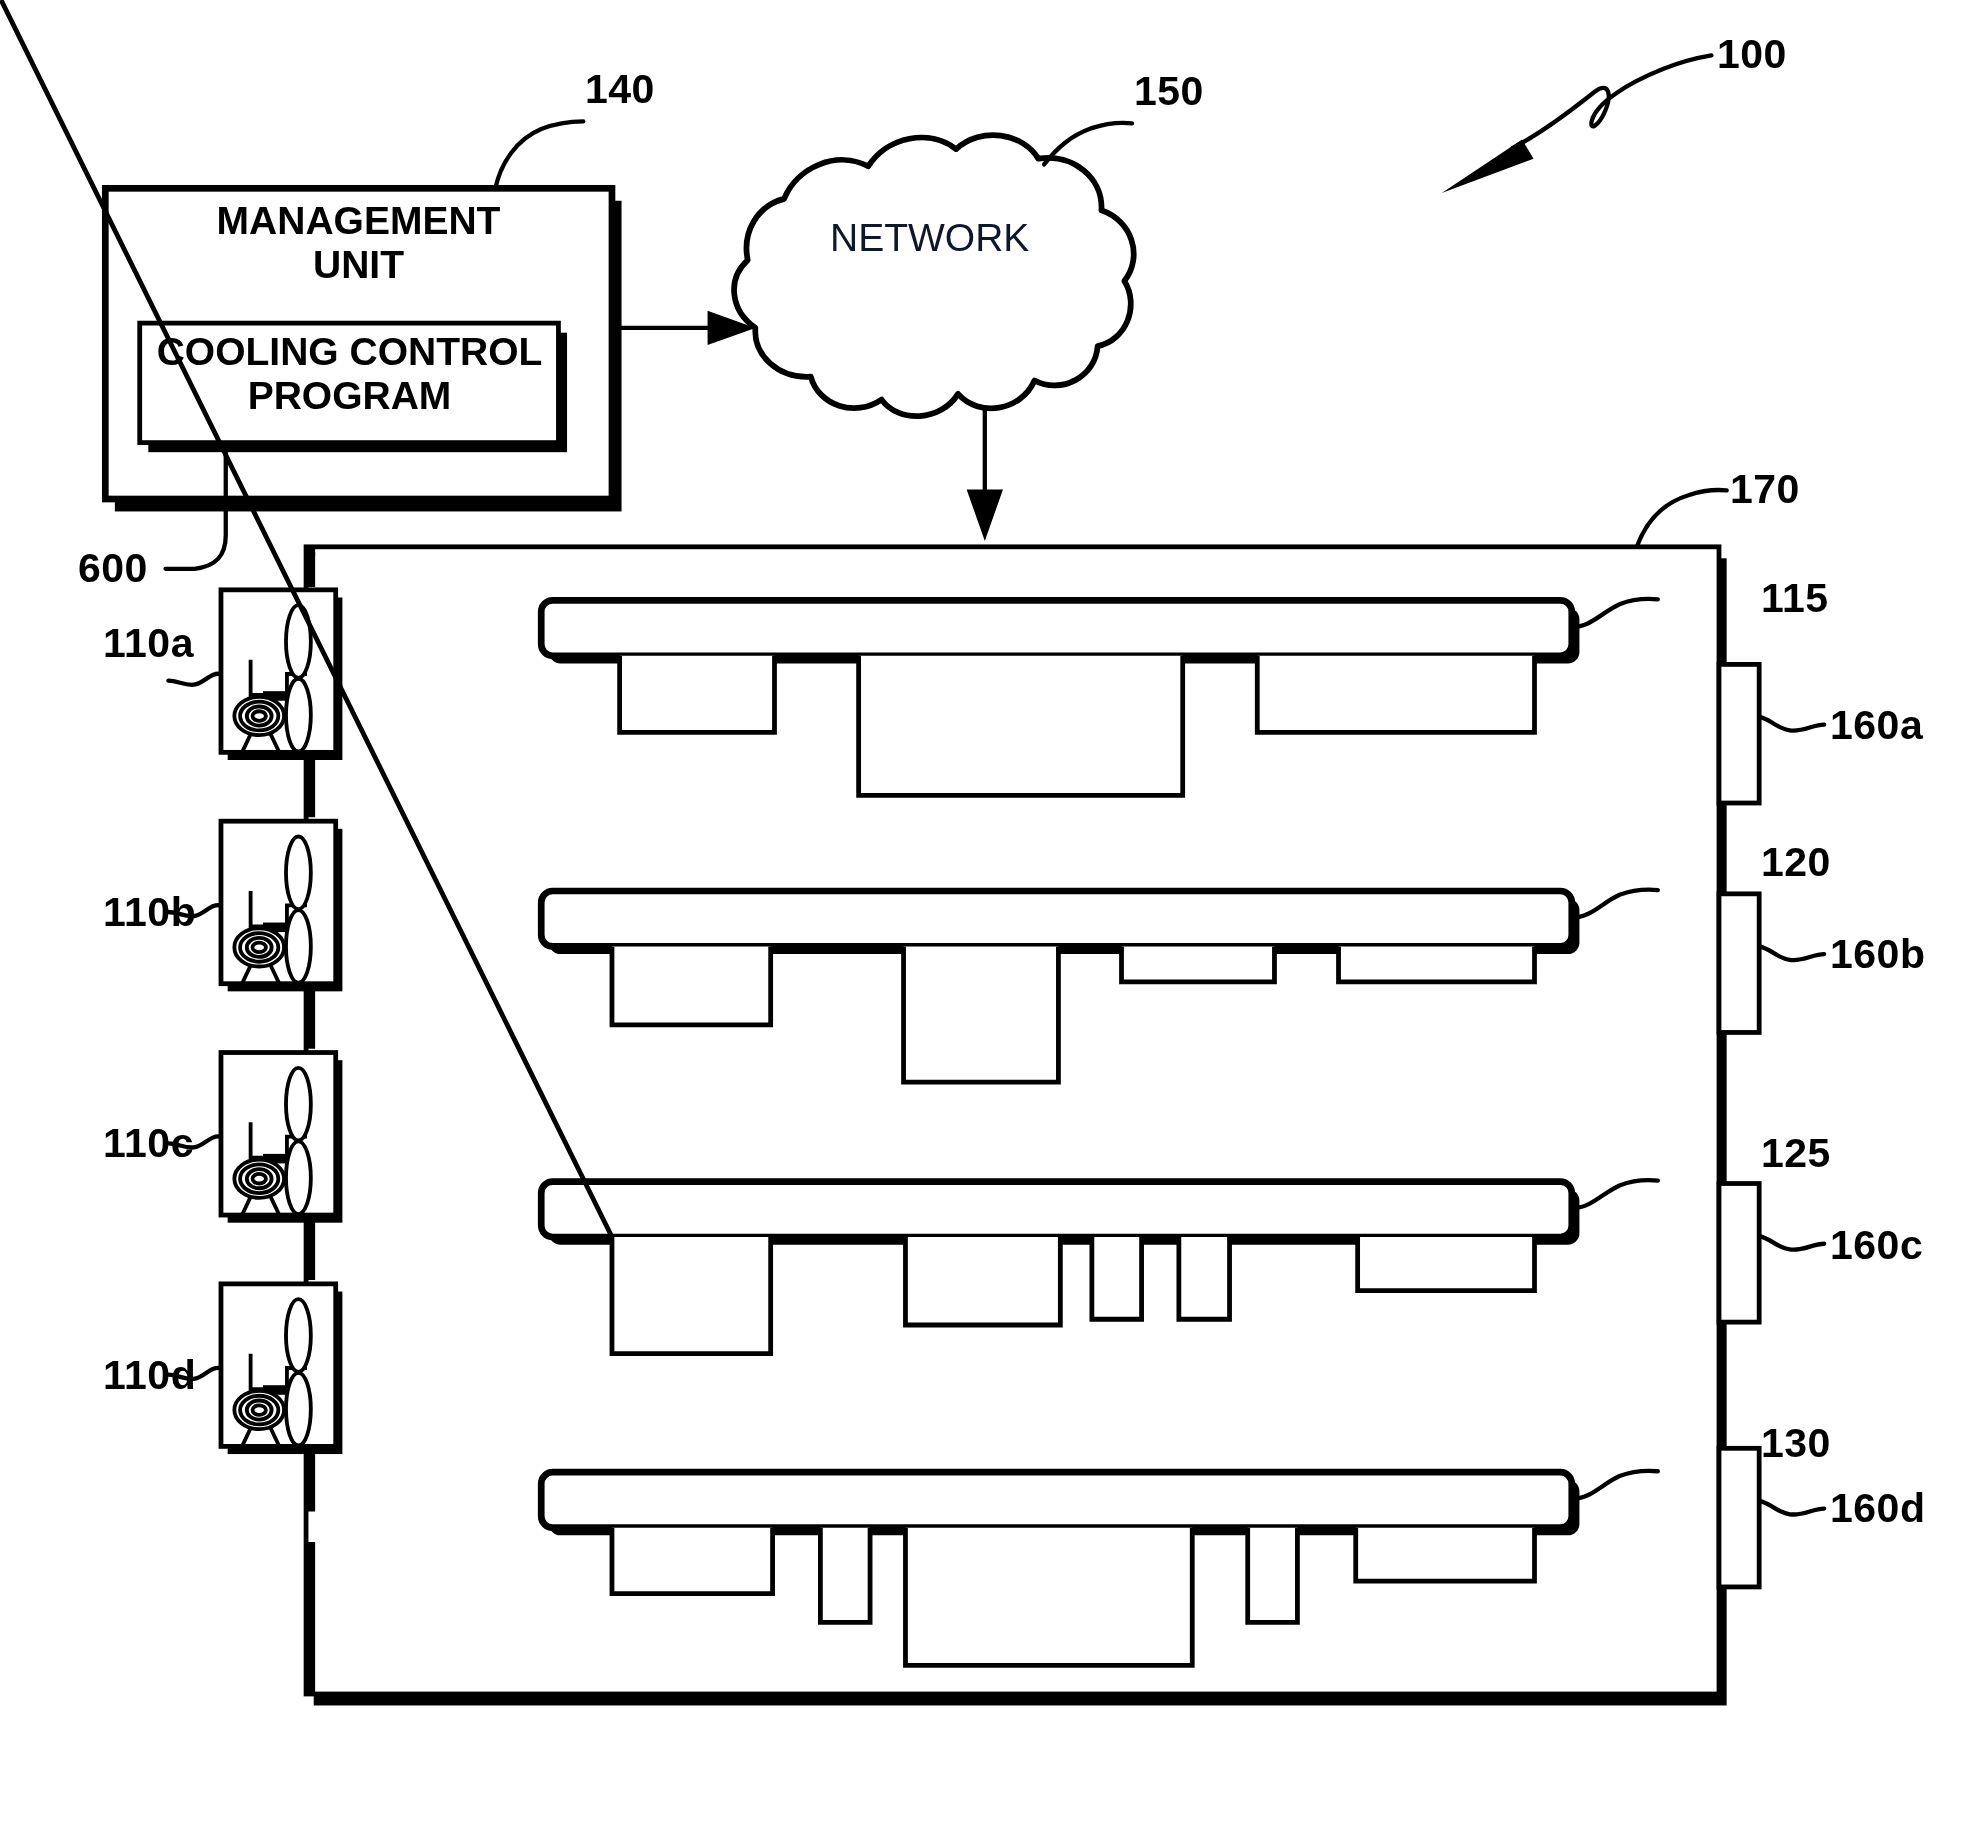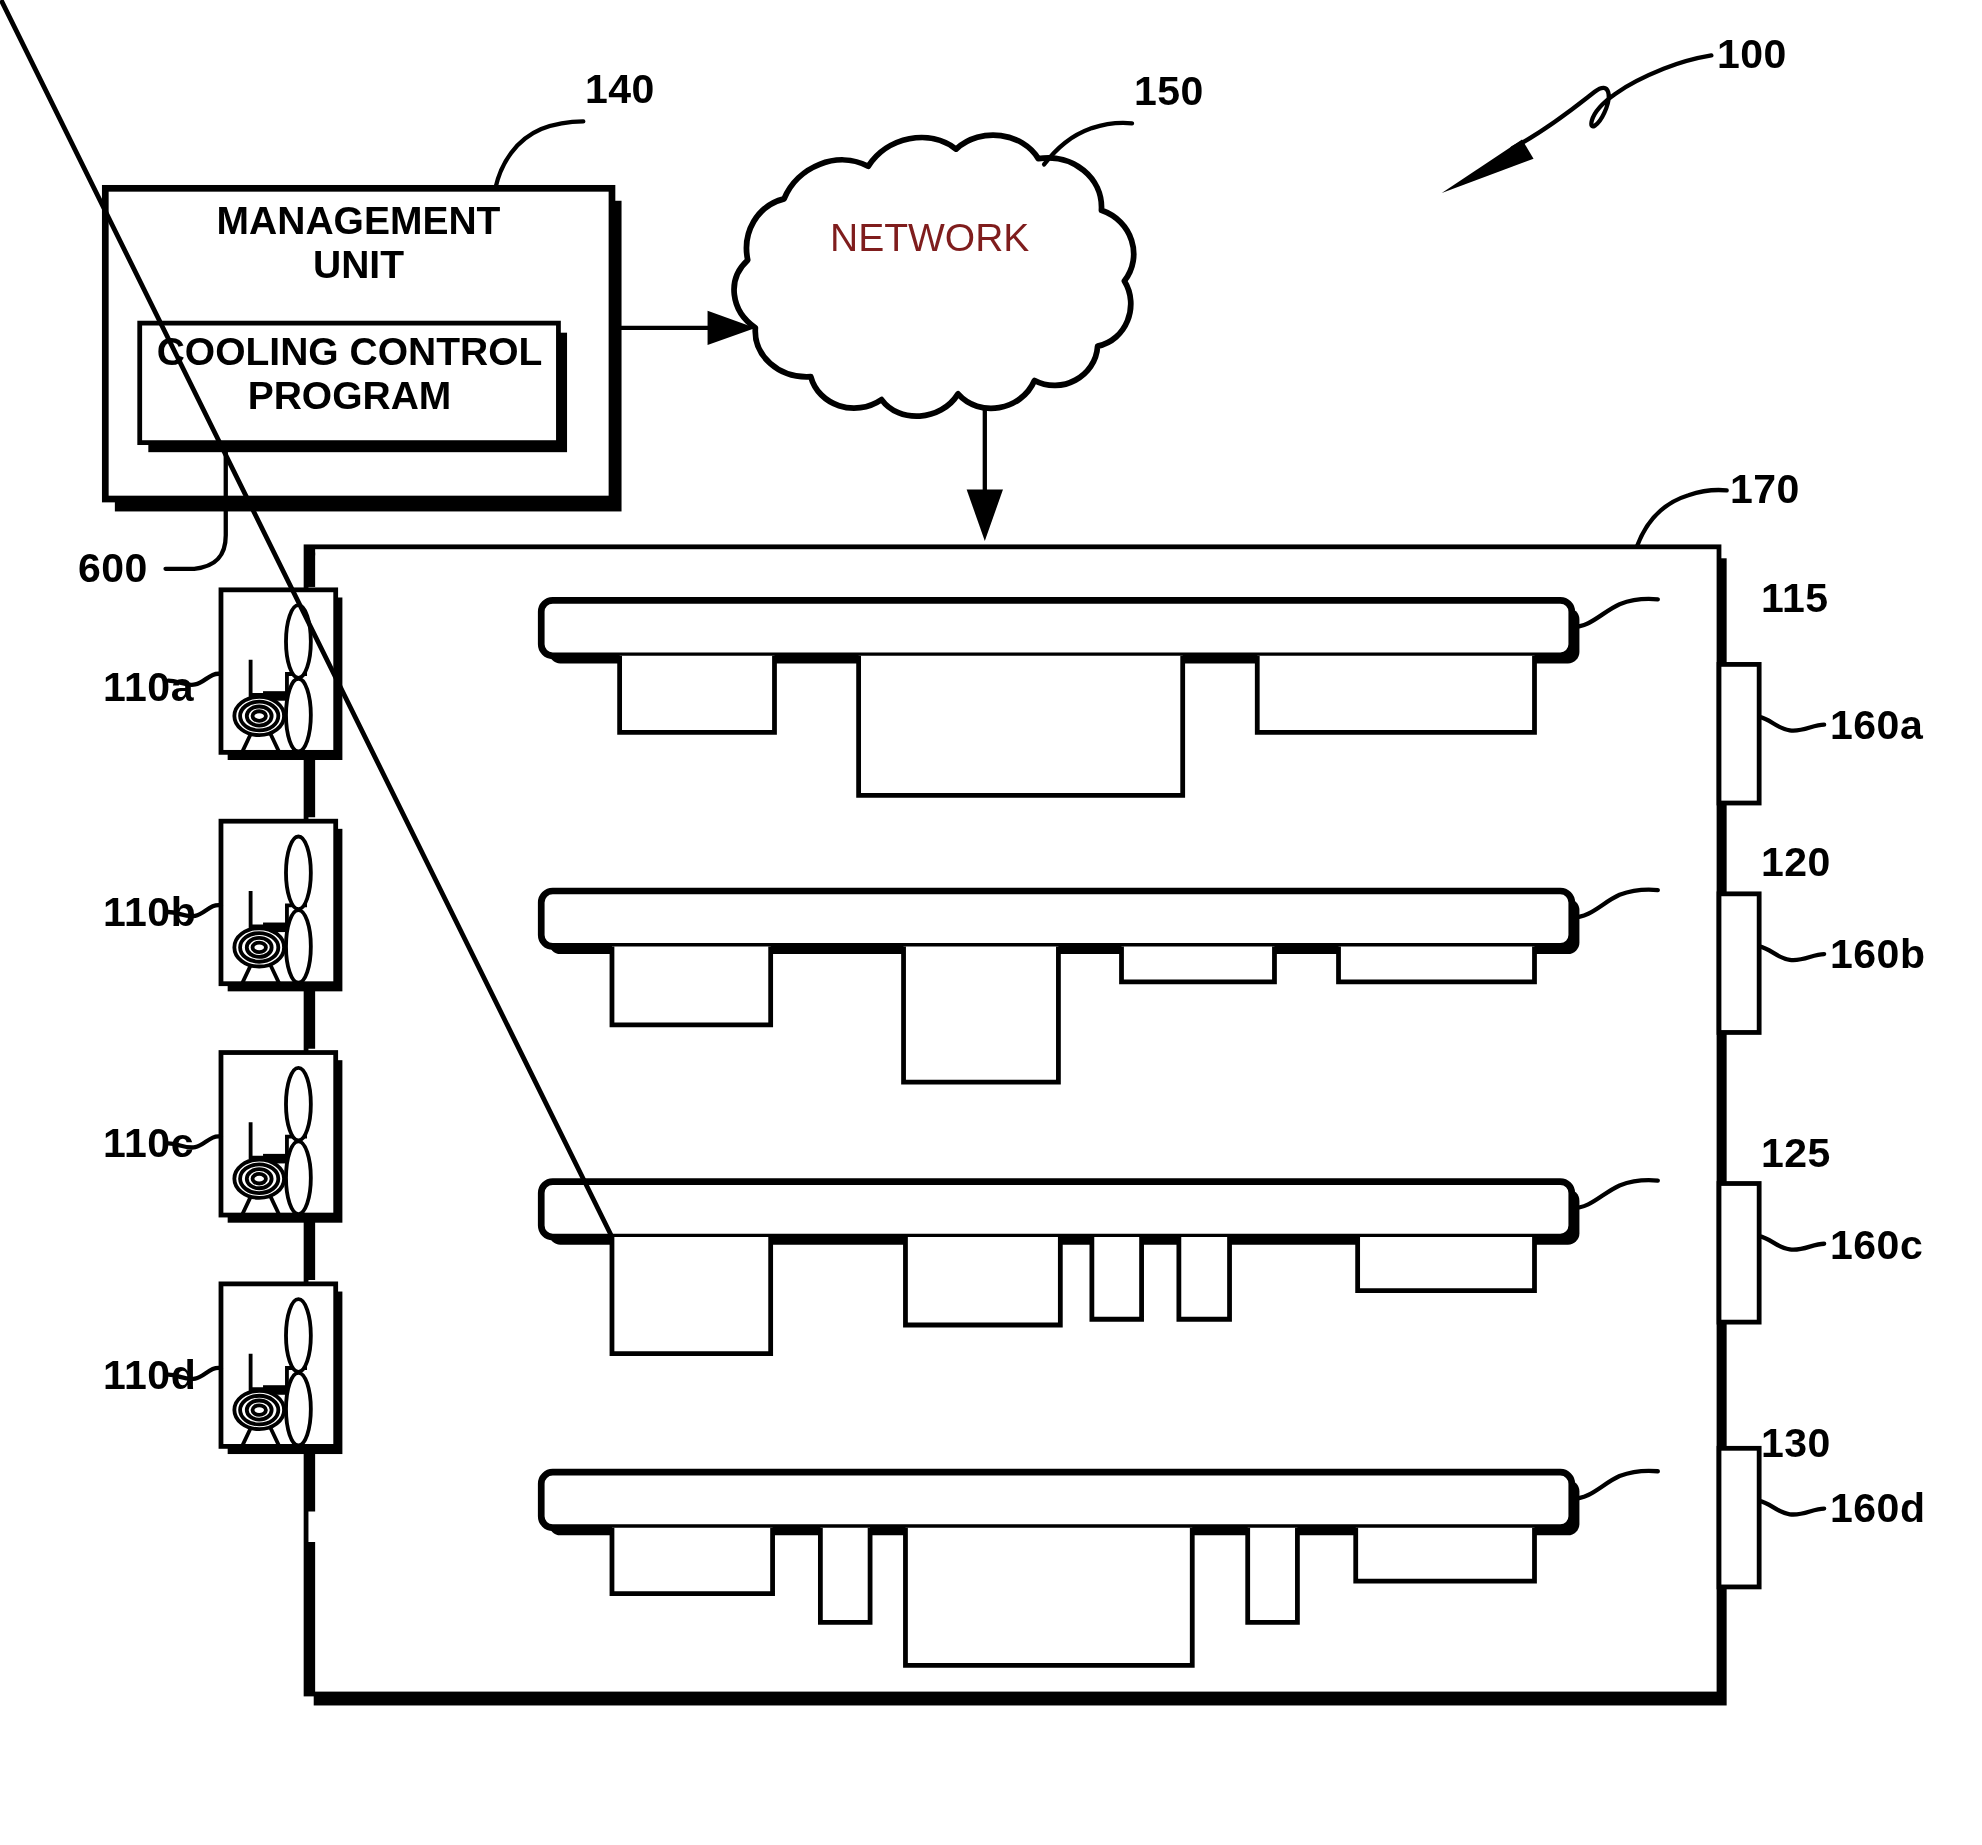--- a/index.html
+++ b/index.html
@@ -92,21 +92,21 @@
     color: #000000;
     text-align: center;
     white-space: pre-line;
     line-height: 1.12;
   }
   .cloudlabel {
     position: absolute;
     font-family: "Liberation Sans", sans-serif;
     font-size: 39px;
     font-weight: 400;
-    color: #7f1d1d;
+    color: #0f172a;
     white-space: nowrap;
   }
 </style>
 </head>
 <body>
 
 <div id="figure-root">
 
   <svg id="figure-svg" viewBox="0 0 2074 1931" xmlns="http://www.w3.org/2000/svg">
 
@@ -329,21 +329,21 @@
   <div class="reflabel" style="left:585px; top:66px;">140</div>
 
   <div class="reflabel" style="left:1134px; top:68px;">150</div>
 
   <div class="reflabel" style="left:1717px; top:31px;">100</div>
 
   <div class="reflabel" style="left:78px; top:545px;">600</div>
 
   <div class="reflabel" style="left:1730px; top:466px;">170</div>
 
-  <div class="reflabel" style="left:103px; top:664px;">110a</div>
+  <div class="reflabel" style="left:103px; top:620px;">110a</div>
   <div class="reflabel" style="left:103px; top:889px;">110b</div>
   <div class="reflabel" style="left:103px; top:1120px;">110c</div>
   <div class="reflabel" style="left:103px; top:1352px;">110d</div>
 
   <div class="reflabel" style="left:1761px; top:575px;">115</div>
   <div class="reflabel" style="left:1761px; top:839px;">120</div>
   <div class="reflabel" style="left:1761px; top:1130px;">125</div>
   <div class="reflabel" style="left:1761px; top:1420px;">130</div>
 
   <div class="reflabel" style="left:1830px; top:702px;">160a</div>

